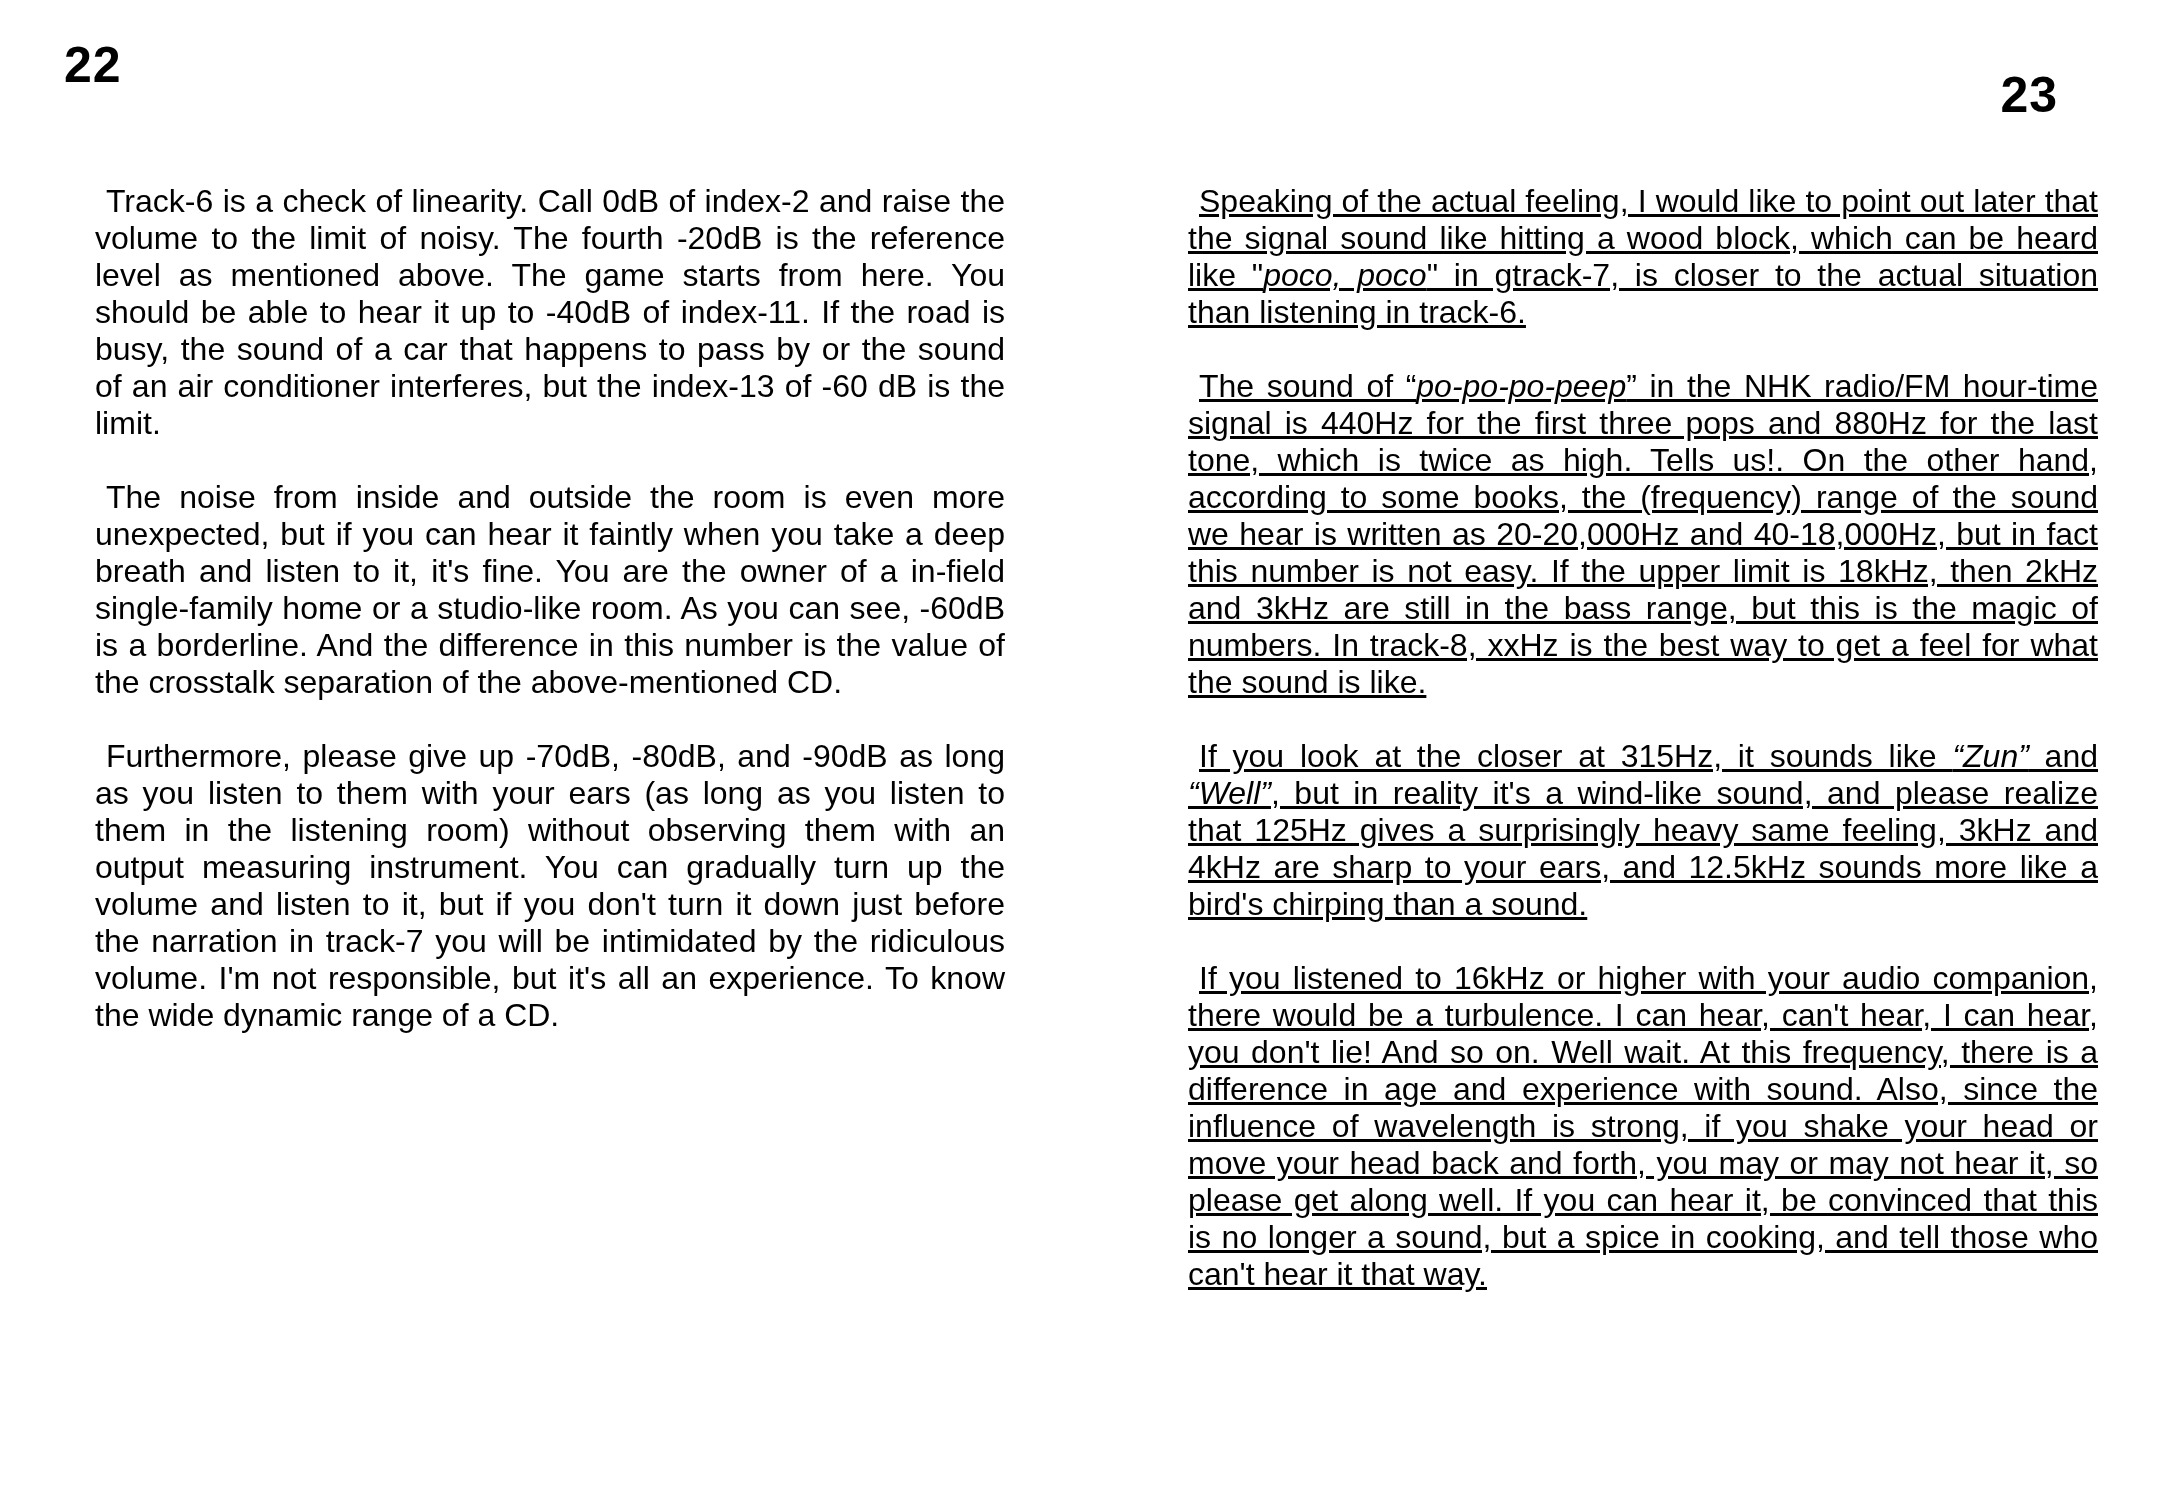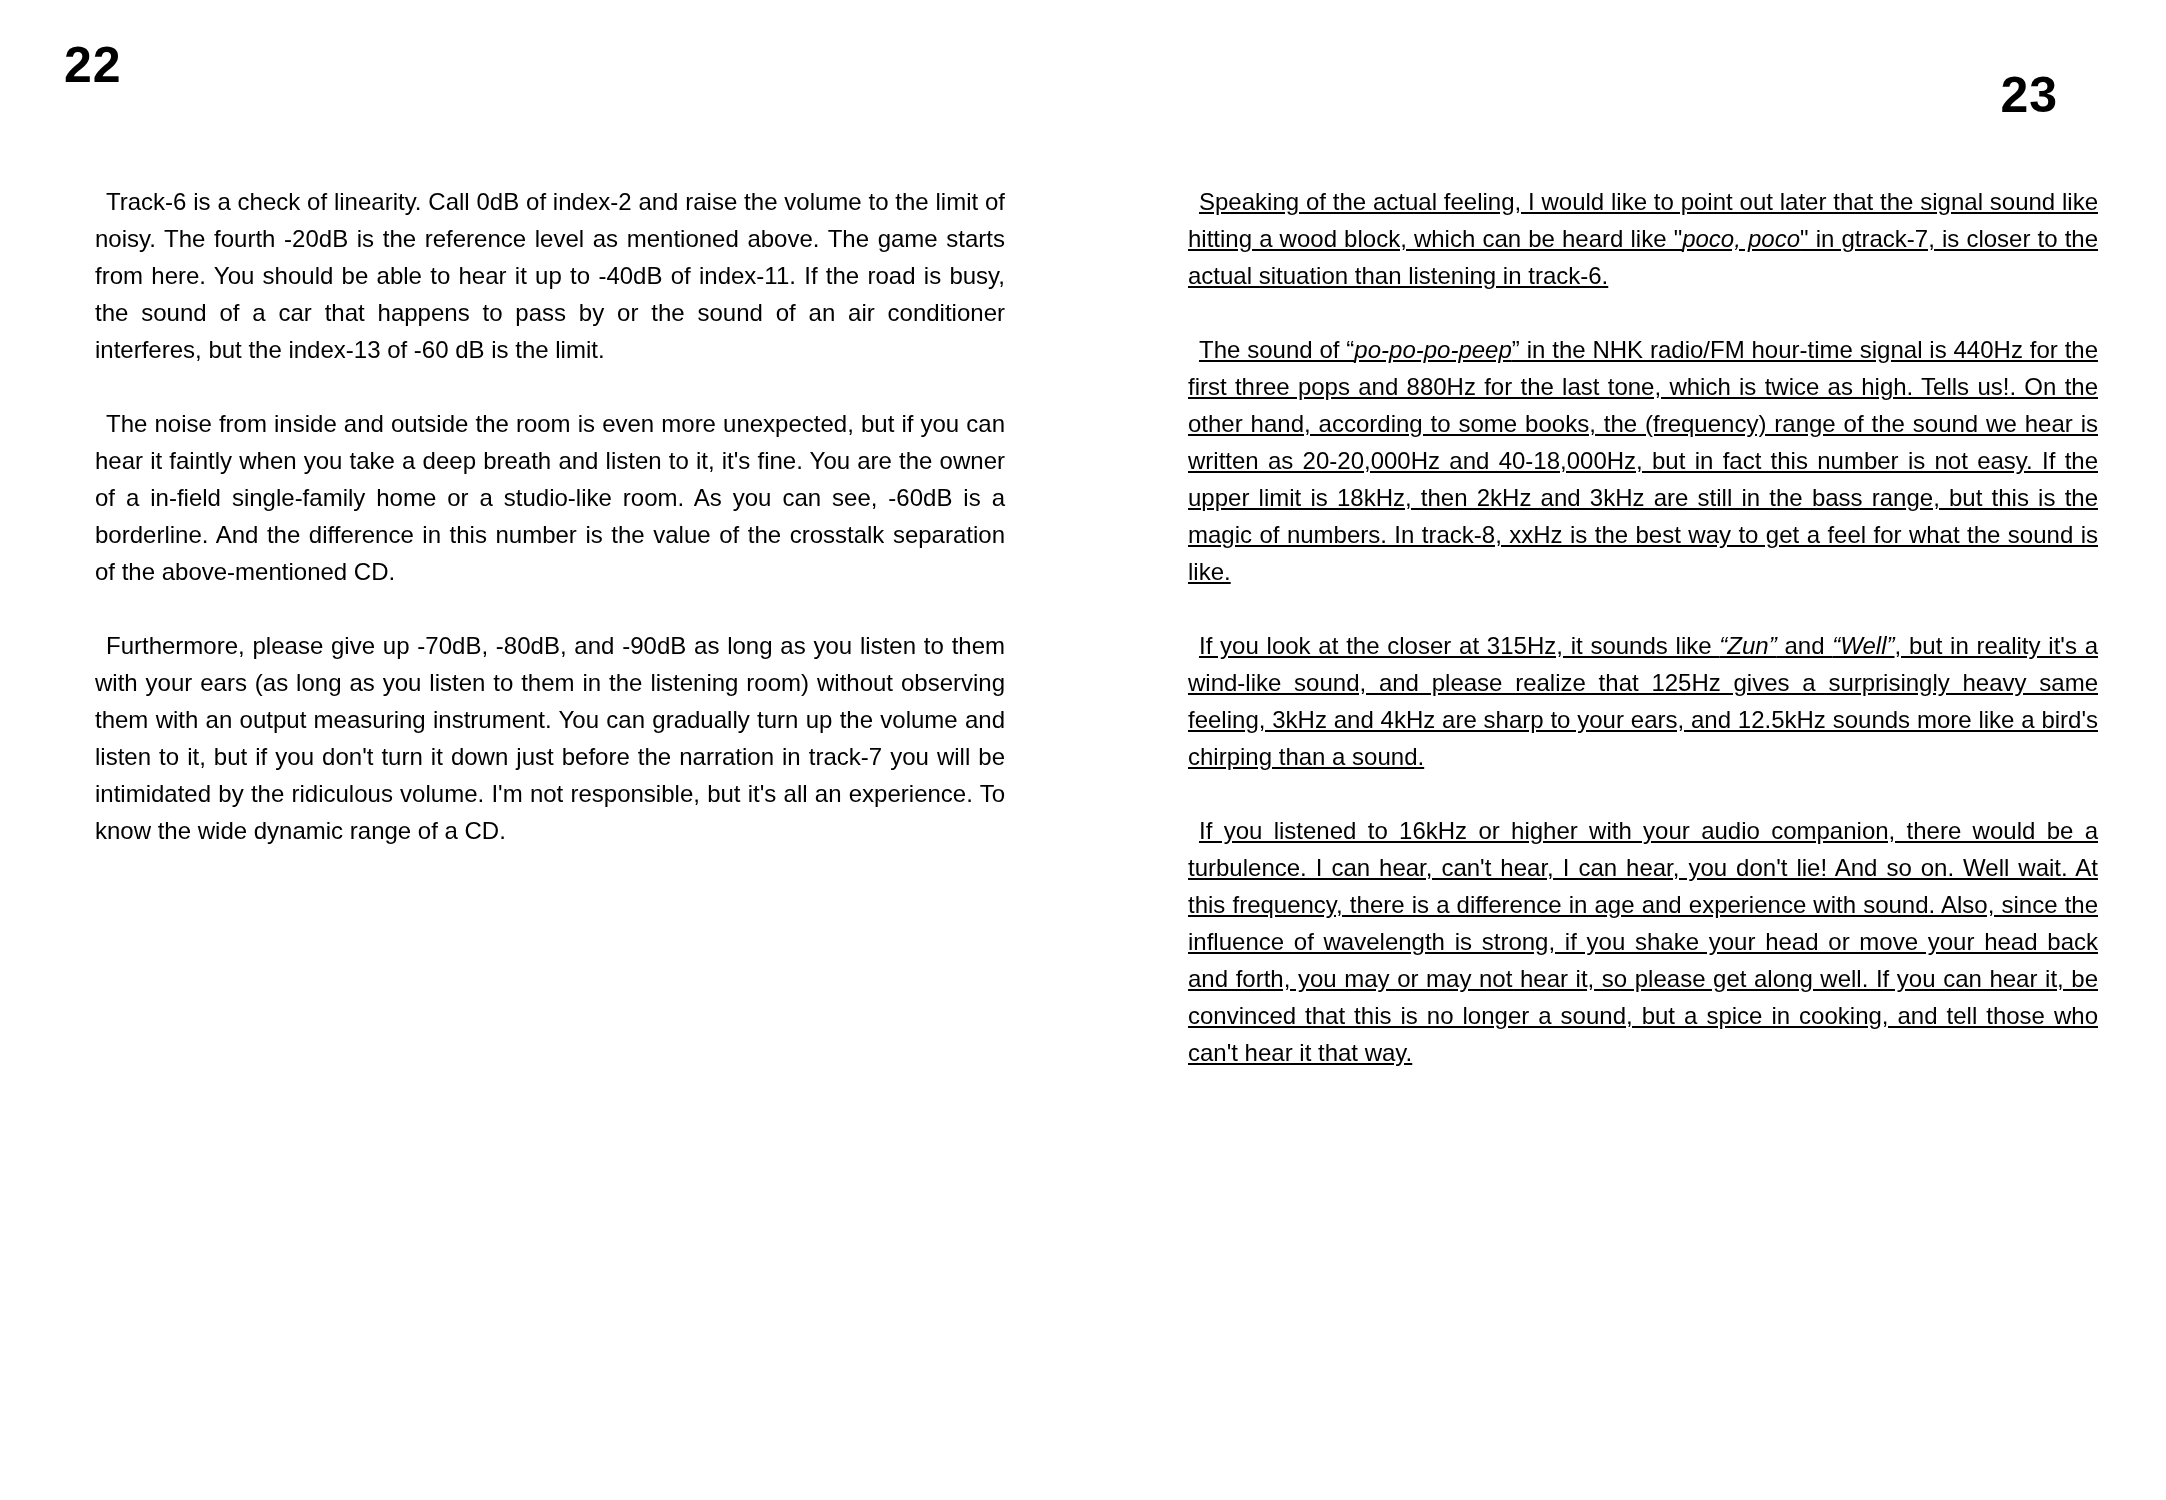--- a/index.html
+++ b/index.html
@@ -19,21 +19,21 @@
     font-size: 50px;
     line-height: 1;
     letter-spacing: 1px;
   }
   .pagenum-left  { left: 64px;  top: 40px; }
   .pagenum-right { right: 108px; top: 70px; }
   .column {
     position: absolute;
     top: 183px;
     width: 910px;
-    font-size: 24px;
+    font-size: 32px;
     line-height: 37px;
     text-align: justify;
   }
   .column-left  { left: 95px; }
   .column-right { left: 1188px; text-decoration: underline; }
   .column p {
     margin: 0 0 37px 0;
     text-indent: 11px;
   }
   .column i { font-style: italic; }

